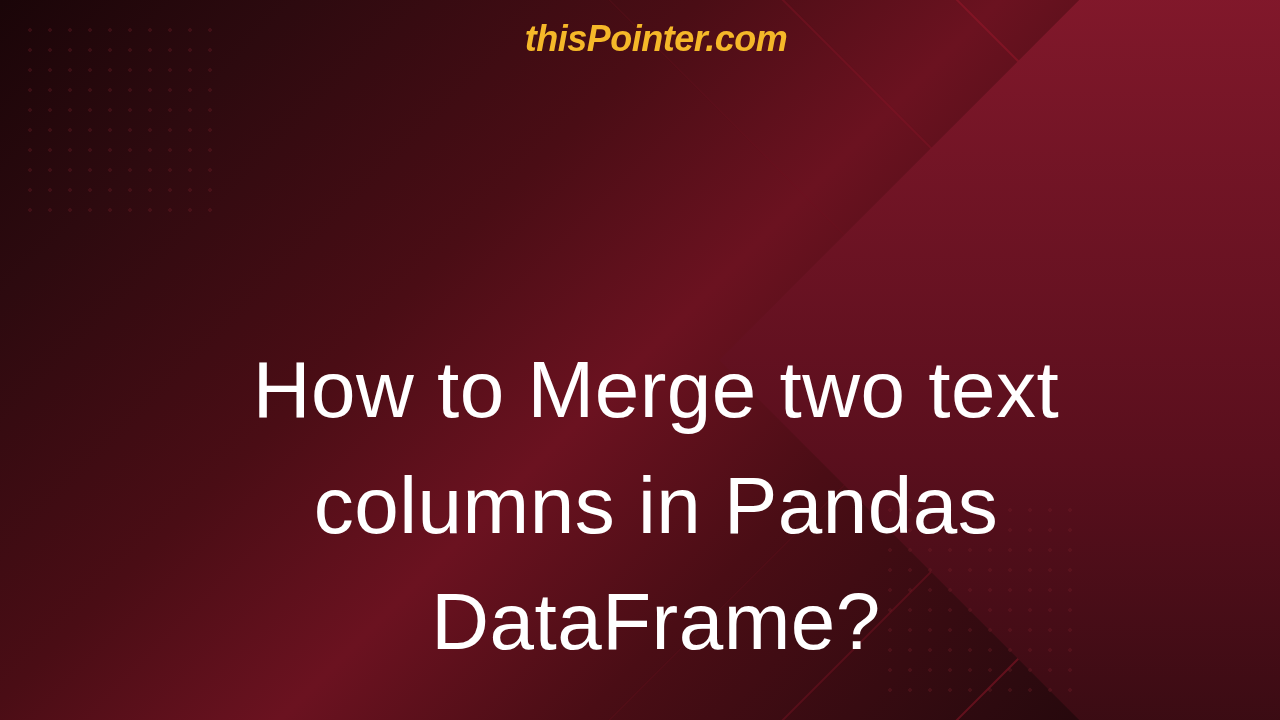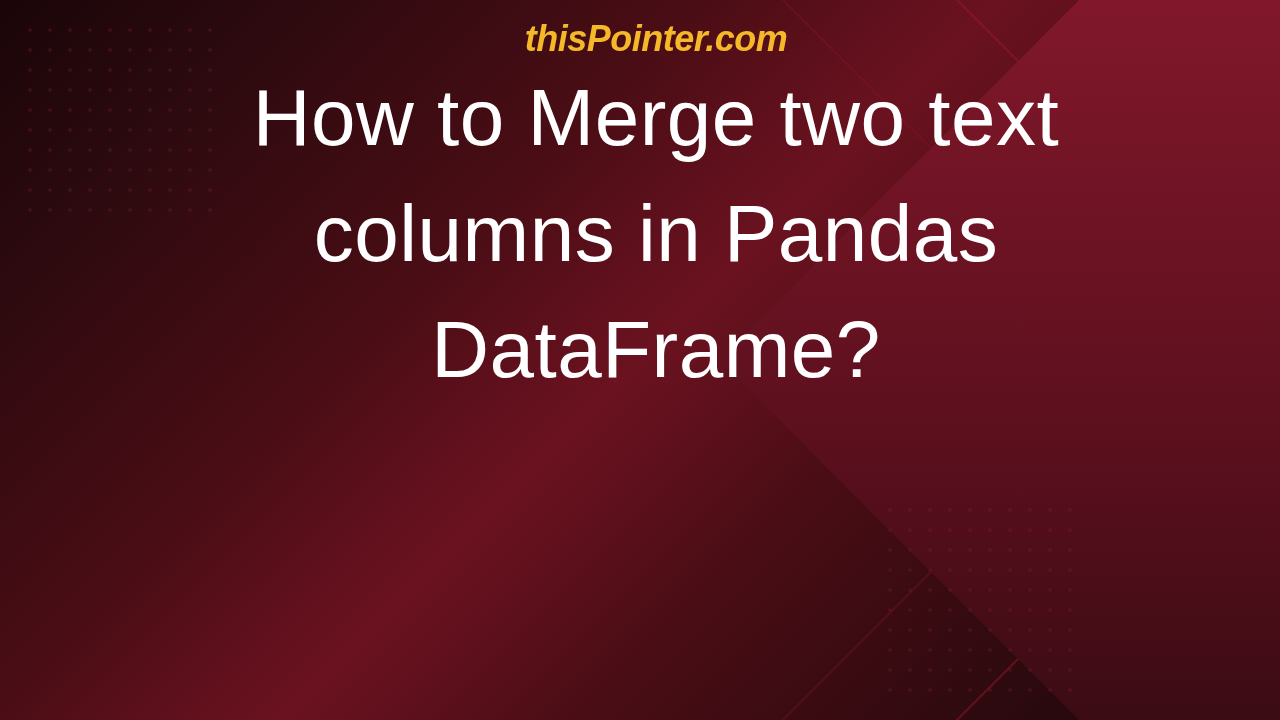--- a/index.html
+++ b/index.html
@@ -100,21 +100,21 @@
   font-size: 36px;
   font-weight: 900;
   font-style: italic;
   color: #f5b829;
   letter-spacing: -0.5px;
 }
 
 .headline {
   flex: 1;
   display: flex;
-  align-items: flex-start;
+  align-items: flex-end;
   justify-content: center;
   text-align: center;
   padding: 0 80px 40px 80px;
 }
 
 .headline-text {
   font-size: 80px;
   font-weight: 350;
   color: #ffffff;
   line-height: 1.45;

